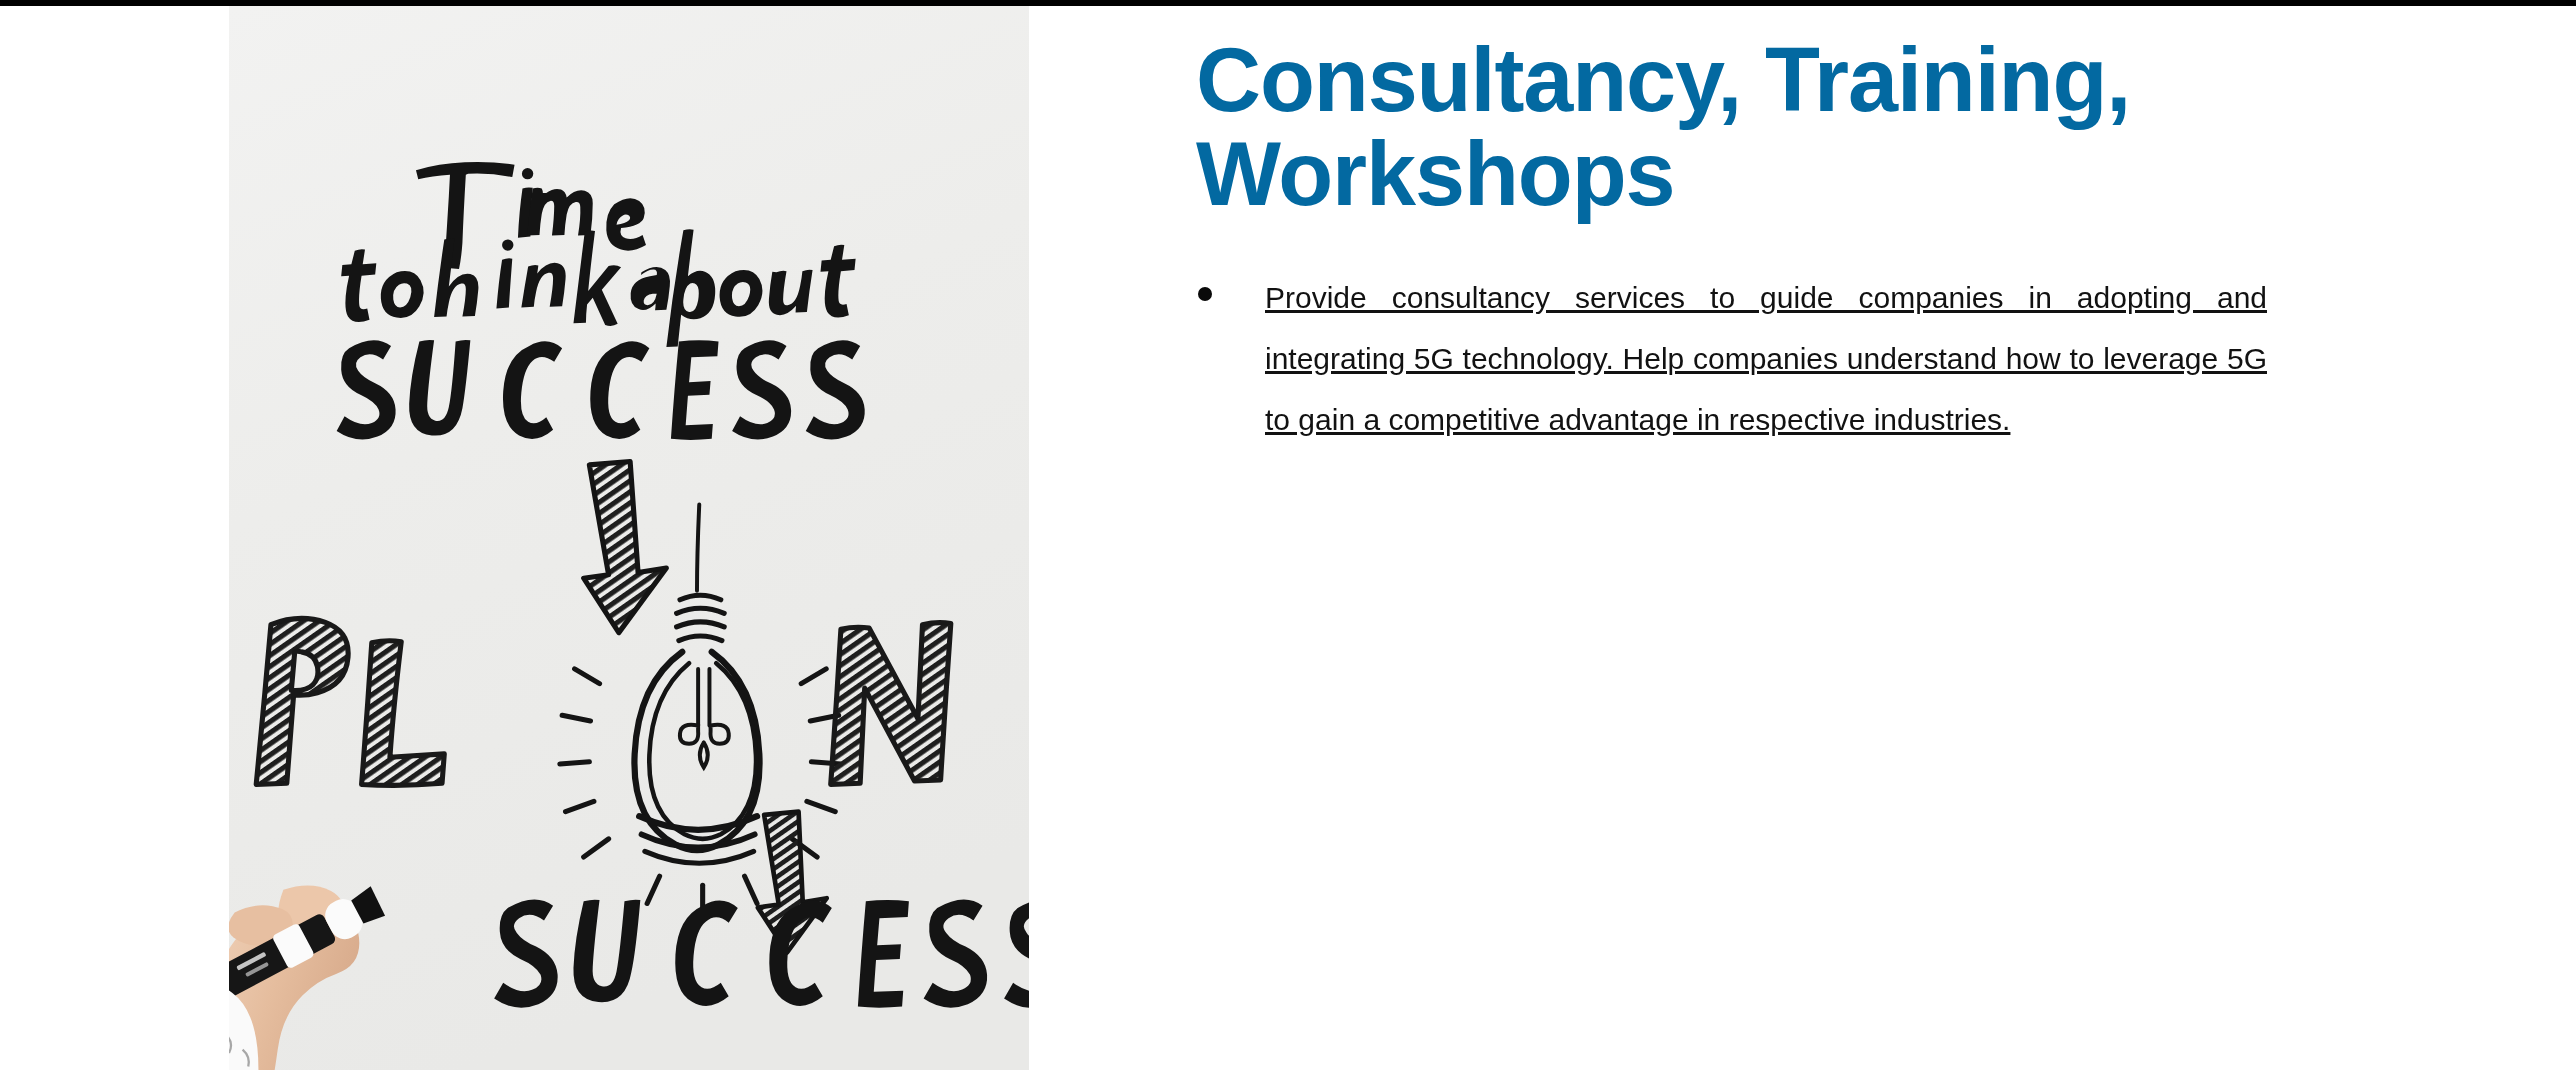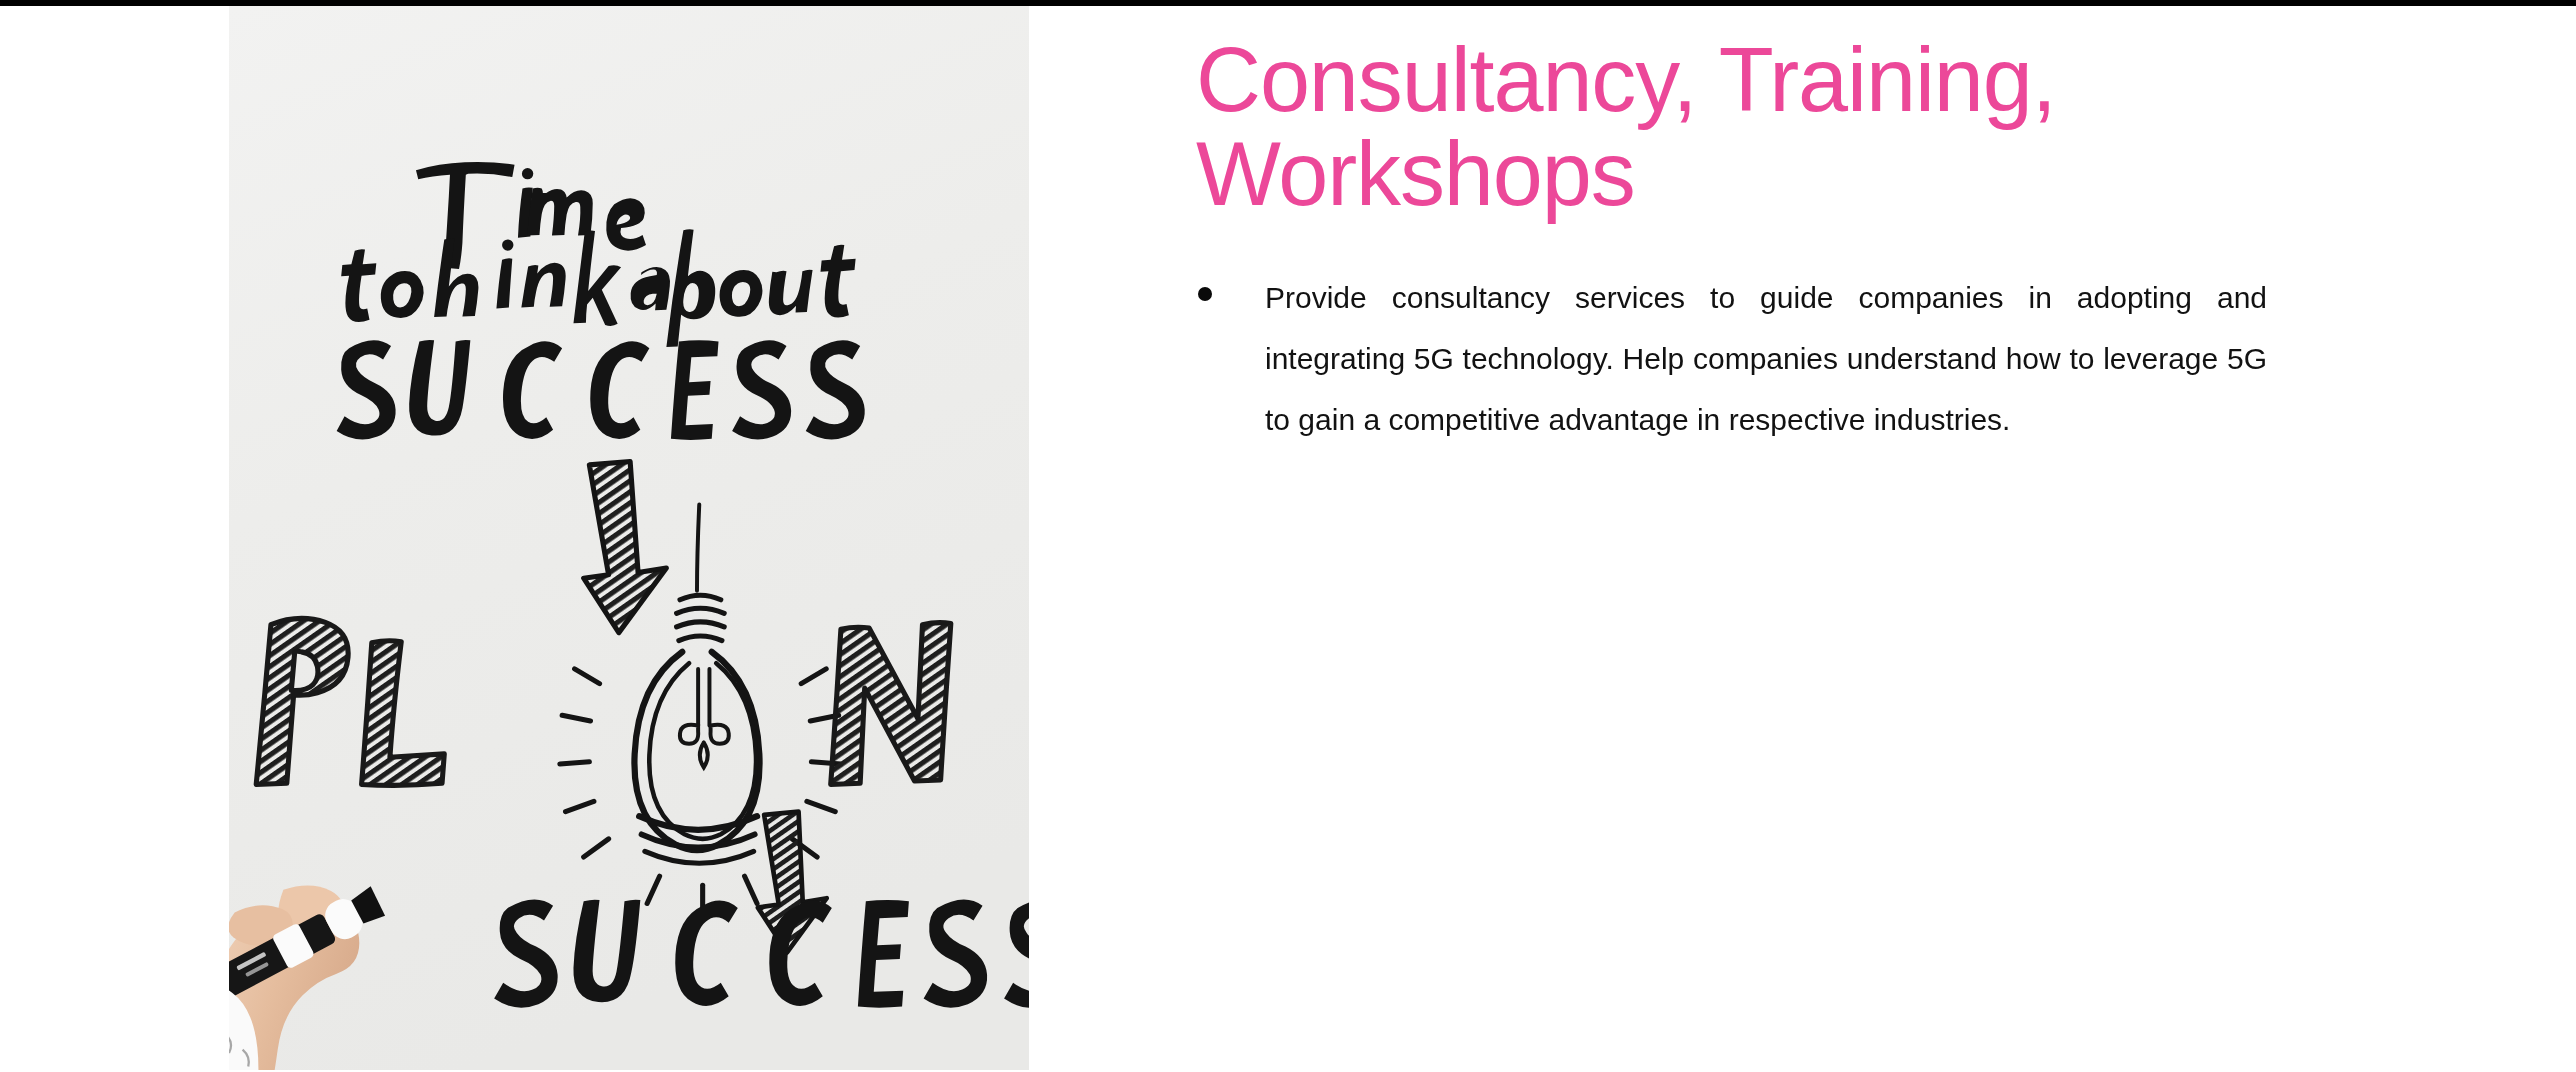--- a/index.html
+++ b/index.html
@@ -26,25 +26,25 @@
     background:#efefed;
   }
   .photo-frame svg{display:block;width:100%;height:100%;}
 
   
   .content{
     position:absolute;left:1196px;top:27px;width:1071px;
   }
   .slide-title{
     font-family:"Liberation Sans", sans-serif;
-    font-weight:400;
+    font-weight:700;
     font-size:90px;
     line-height:94px;
     letter-spacing:-1.1px;
-    color:#ec4899;
+    color:#0369a1;
     margin:0 0 0 0;
     white-space:pre-line;
   }
   .bullet-list{
     list-style:none;
     margin:46px 0 0 0;
     padding:0;
   }
   .bullet-item{
     position:relative;
@@ -59,21 +59,21 @@
   }
   .bullet-item:last-child{margin-bottom:0;}
   .bullet-item .dot{
     position:absolute;
     left:2.3px;
     top:20.4px;
     width:14px;height:14px;
     border-radius:50%;
     background:#0a0a0a;
   }
-  .bullet-text{display:block;}
+  .bullet-text{display:block;text-decoration:underline;}
 </style>
 </head>
 <body>
 
 <div class="top-bar"></div>
 
 <div class="slide">
 
   <div class="photo-frame">
     <svg viewBox="0 0 1412 1878" preserveAspectRatio="xMidYMid slice">

